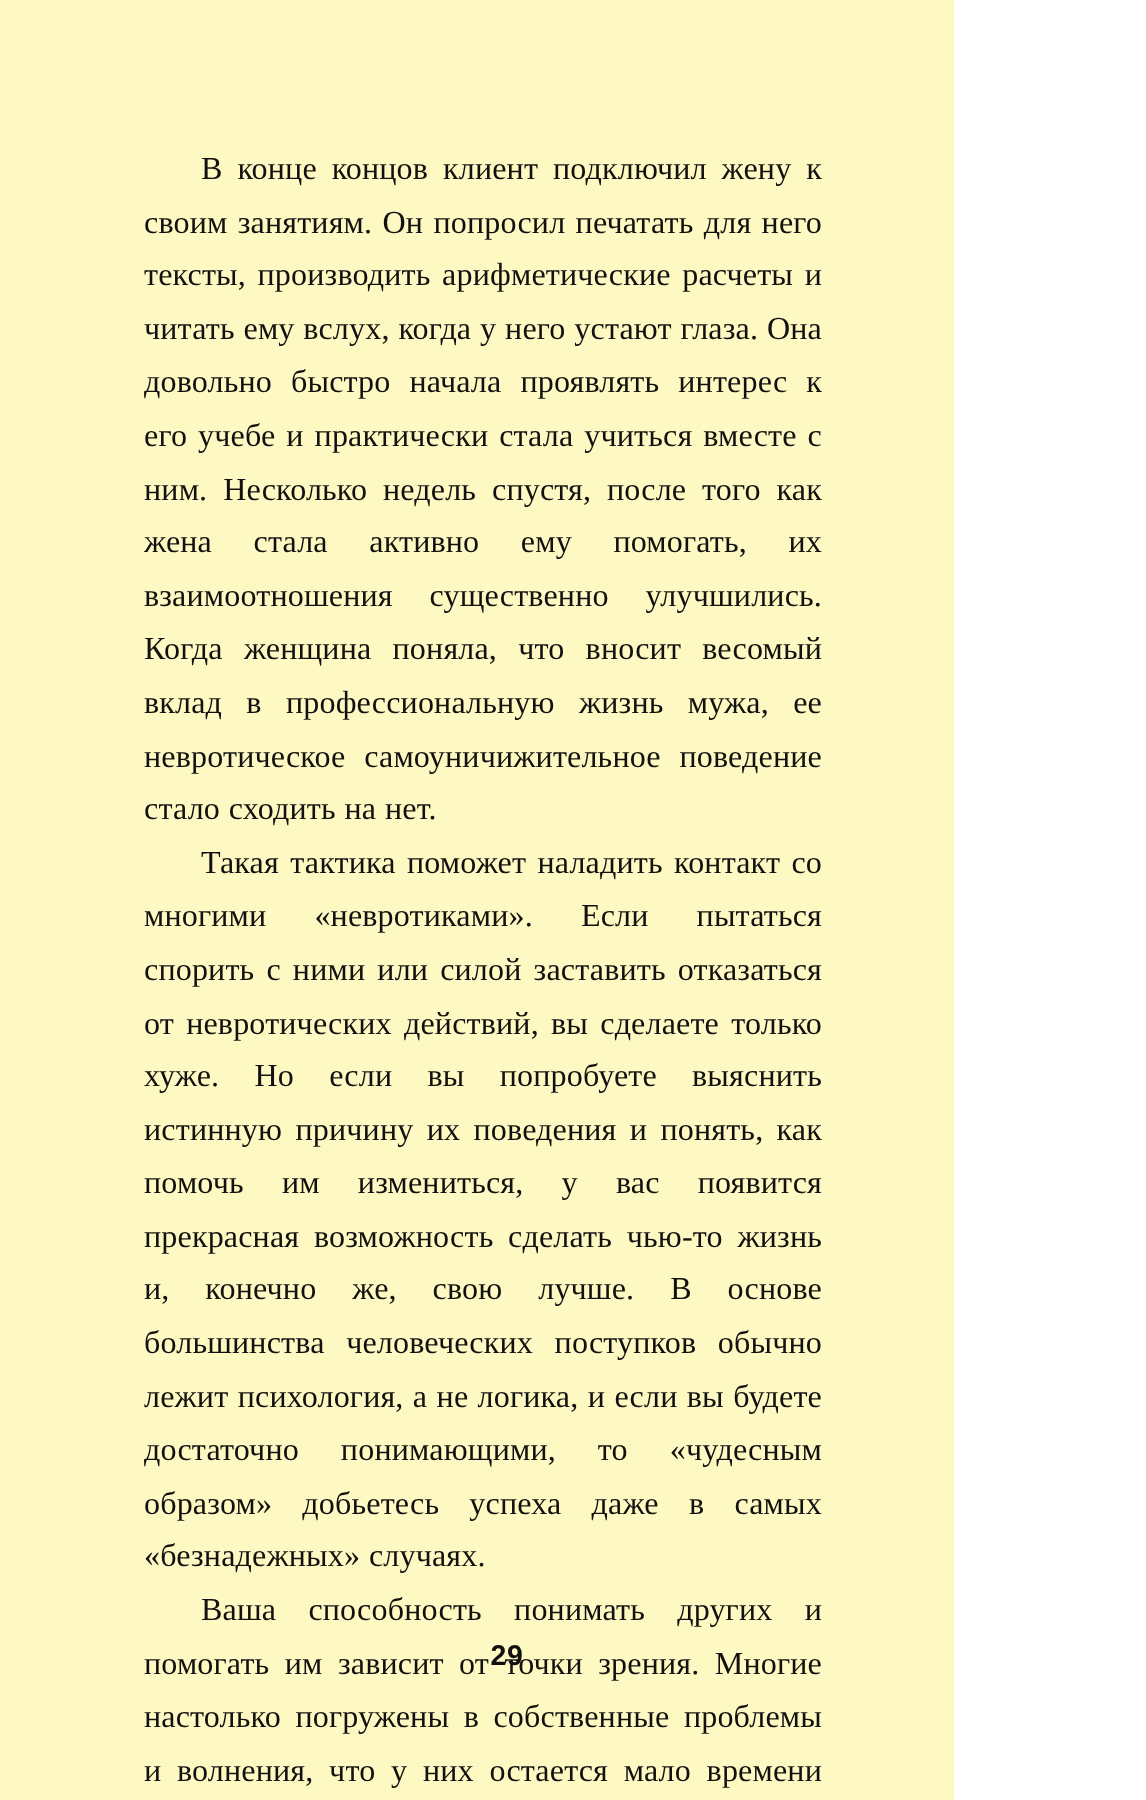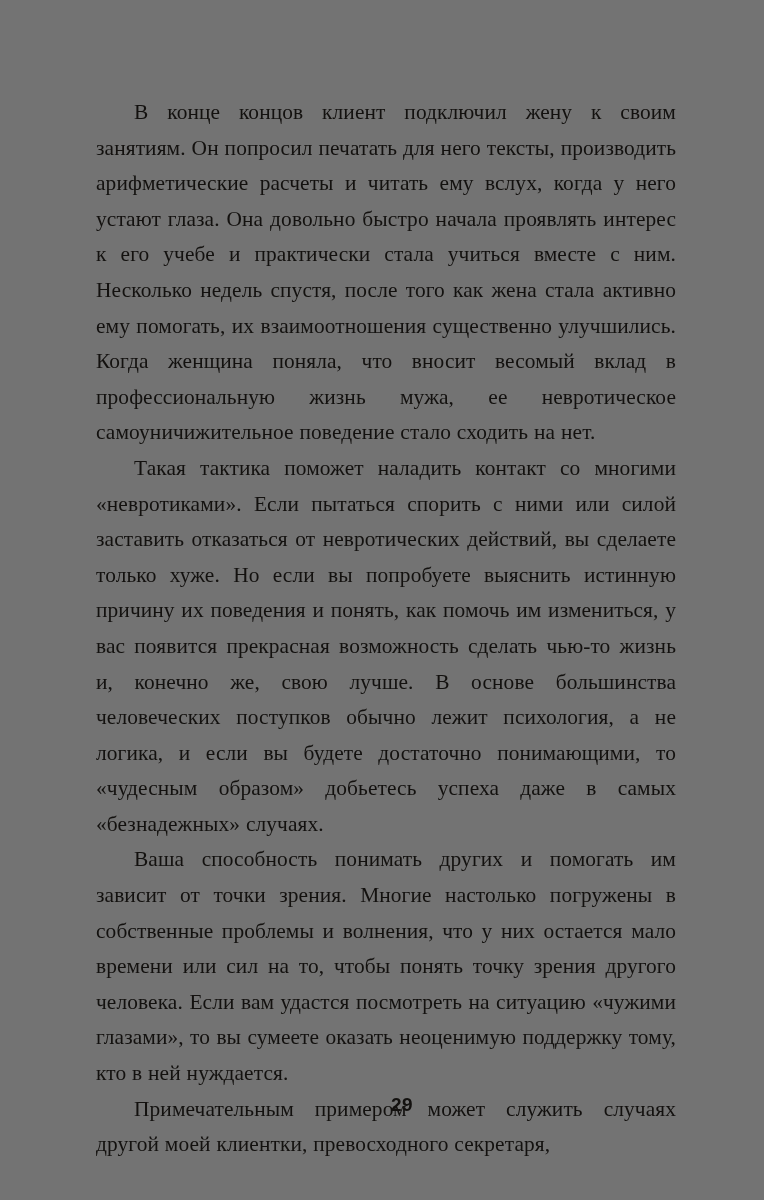--- a/index.html
+++ b/index.html
@@ -9,25 +9,25 @@
   }
   body {
     width: 764px;
     height: 1200px;
     font-family: "Liberation Serif", serif;
     color: #13110f;
     overflow: hidden;
   }
   .page {
     position: relative;
-    width: 764px;
+    width: 636px;
     height: 1200px;
     box-sizing: border-box;
     padding: 95px 88px 0 96px;
-    background: #737373;
+    background: #fef9c3;
   }
   .body-text {
     font-size: 21.4px;
     line-height: 35.6px;
     text-align: justify;
     text-justify: inter-word;
     -webkit-hyphens: manual;
     hyphens: manual;
     letter-spacing: 0.1px;
     word-spacing: 0.4px;

